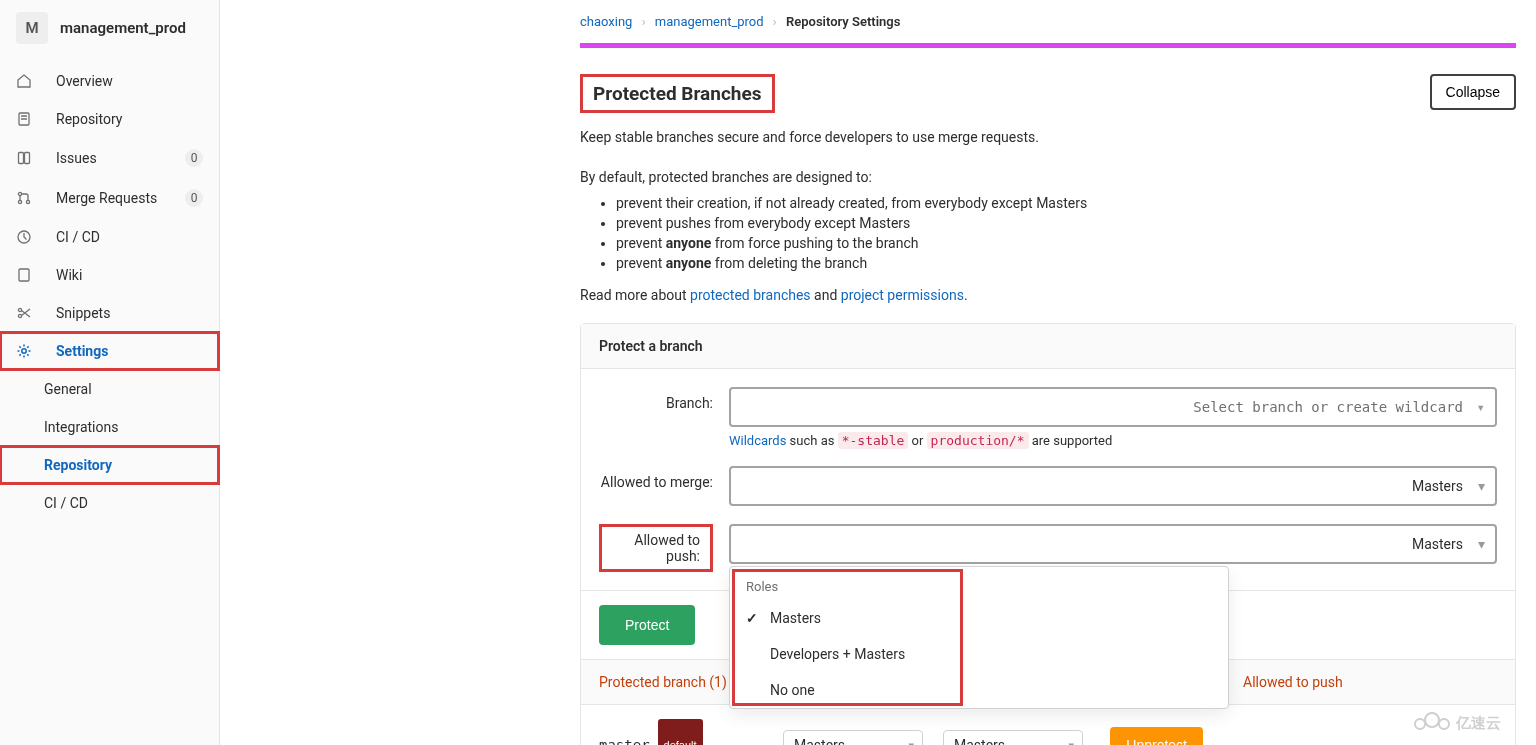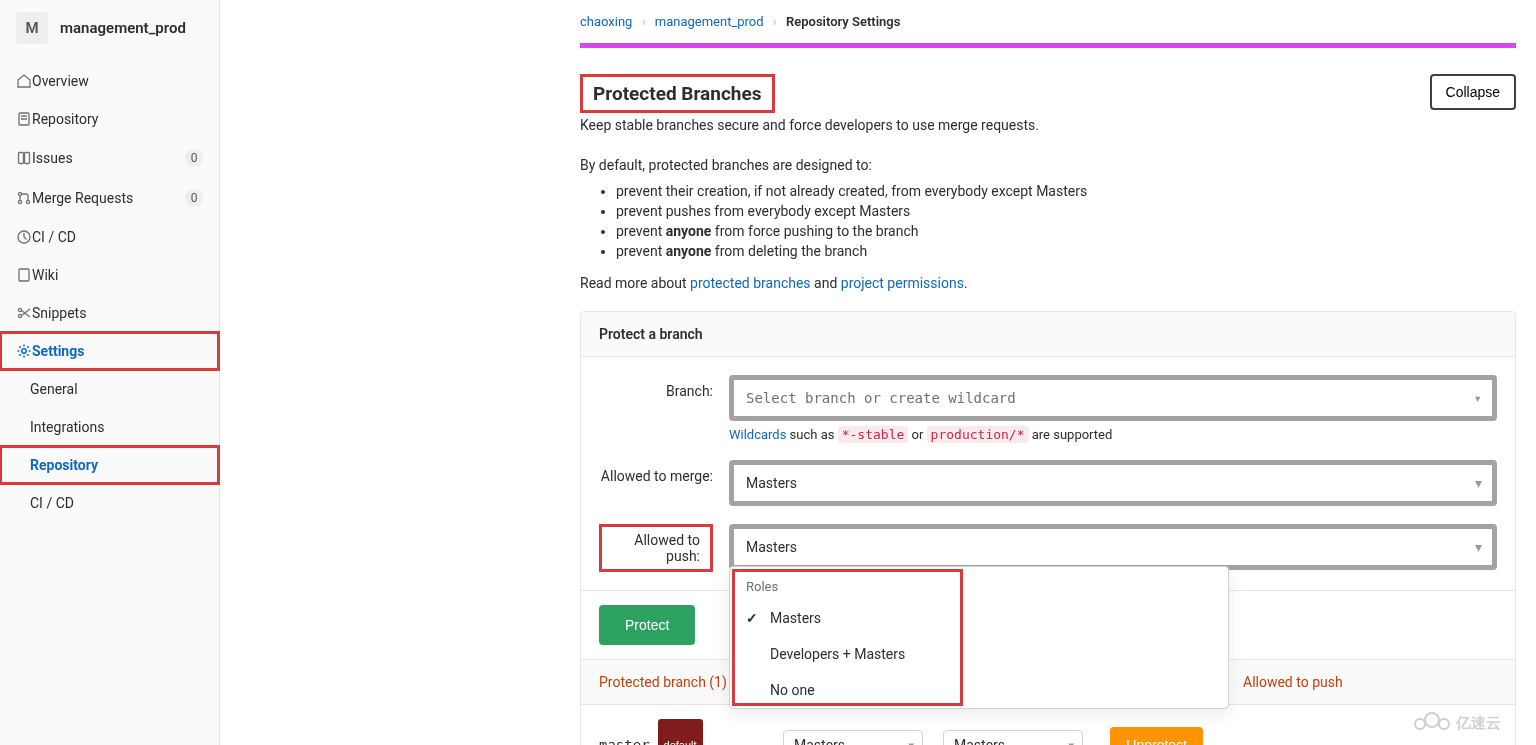--- a/index.html
+++ b/index.html
@@ -5,58 +5,58 @@
 * { box-sizing: border-box; margin: 0; padding: 0; }
 body { font-family: -apple-system, BlinkMacSystemFont, "Segoe UI", Roboto, Helvetica, Arial, sans-serif; font-size: 14px; color: #2e2e2e; background: #fff; width: 1536px; height: 745px; overflow: hidden; position: relative; }
 a { color: #1068bf; text-decoration: none; }
 
 
 .sidebar { position: absolute; left: 0; top: 0; width: 220px; height: 100%; background: #fafafa; border-right: 1px solid #e5e5e5; }
 .proj-header { display: flex; align-items: center; gap: 12px; padding: 12px 16px; }
 .proj-avatar { width: 32px; height: 32px; border-radius: 4px; background: #eee; color: #555; display: flex; align-items: center; justify-content: center; font-weight: 600; font-size: 15px; }
 .proj-name { font-size: 15px; font-weight: 600; color: #2e2e2e; }
 .nav { padding-top: 6px; }
-.nav-item { display: flex; align-items: center; padding: 11px 16px; gap: 0; color: #2e2e2e; cursor: pointer; }
+.nav-item { display: flex; align-items: center; padding: 11px 16px; gap: 24px; color: #2e2e2e; cursor: pointer; }
 .nav-item.active { font-weight: 700; color: #1068bf; }
 .nav-icon { width: 16px; height: 16px; display: inline-flex; align-items: center; justify-content: center; color: #707070; flex-shrink: 0; }
 .nav-item.active .nav-icon { color: #1068bf; }
 .nav-badge { margin-left: auto; background: #eee; color: #555; border-radius: 9px; font-size: 12px; min-width: 18px; height: 18px; display: inline-flex; align-items: center; justify-content: center; padding: 0 5px; }
-.nav-sub .nav-item { padding-left: 30px; }
+.nav-sub .nav-item { padding-left: 44px; }
 
 
 .hl { outline: 3px solid #d83b3b; outline-offset: -2px; }
 .hl-box { border: 3px solid #d83b3b; position: absolute; pointer-events: none; }
 
 
 .main { position: absolute; left: 220px; top: 0; right: 0; bottom: 0; padding: 0 20px 20px 360px; overflow: visible; }
 .breadcrumbs { padding: 14px 0; font-size: 13px; color: #707070; border-bottom: 5px solid #d946ef; }
 .breadcrumbs .sep { margin: 0 6px; color: #bbb; }
 .breadcrumbs .current { font-weight: 600; color: #2e2e2e; }
 
 .section-head { display: flex; justify-content: space-between; align-items: flex-start; margin-top: 26px; }
 .section-title { font-size: 19px; font-weight: 700; padding: 6px 8px 6px 0; display: inline-block; }
-.desc { margin-top: 4px; color: #2e2e2e; }
+.desc { margin-top: 16px; color: #2e2e2e; }
 .para { margin-top: 24px; }
 .bullets { margin: 10px 0 0 36px; }
 .bullets li { margin: 4px 0; }
 .read-more { margin-top: 16px; }
 
 .btn { display: inline-flex; align-items: center; justify-content: center; border: 2px solid #404040; background: #fff; border-radius: 4px; padding: 8px 14px; cursor: pointer; font-size: 14px; }
 .btn-success { background: #2da160; border-color: #2da160; color: #fff; padding: 10px 24px; font-size: 14px; }
 .btn-warn { background: #fc9403; border-color: #fc9403; color: #fff; }
 
 .panel { border: 1px solid #e5e5e5; border-radius: 4px; margin-top: 20px; }
 .panel-head { padding: 14px 18px; font-weight: 600; border-bottom: 1px solid #e5e5e5; background: #fafafa; }
 .panel-body { padding: 18px; }
 
 .form-row { display: flex; align-items: flex-start; margin-bottom: 18px; }
 .form-label { width: 130px; text-align: right; padding-right: 16px; padding-top: 8px; color: #2e2e2e; }
 .form-field { flex: 1; position: relative; }
 
-.select { width: 100%; border: 5px solid #a3a3a3; border-radius: 4px; padding: 10px 32px 10px 12px; background: #fff; cursor: pointer; position: relative; color: #2e2e2e; }
+.select { width: 100%; border: 2px solid #a3a3a3; border-radius: 4px; padding: 10px 32px 10px 12px; background: #fff; cursor: pointer; position: relative; color: #2e2e2e; text-align: right; }
 .select.mono { font-family: ui-monospace, SFMono-Regular, Menlo, monospace; color: #707070; }
 .select .chev { position: absolute; right: 10px; top: 50%; transform: translateY(-50%); color: #999; }
 
 .hint { margin-top: 6px; font-size: 13px; }
 .hint .code { font-family: ui-monospace, SFMono-Regular, Menlo, monospace; color: #c7254e; background: #fbeaec; padding: 1px 4px; border-radius: 3px; }
 
 .dropdown { position: absolute; top: 42px; left: 0; width: 500px; background: #fff; border: 1px solid #d1d1d1; border-radius: 4px; box-shadow: 0 6px 18px rgba(0,0,0,0.08); z-index: 100; }
 .dropdown-inner { padding: 0; }
 .dd-group-label { font-size: 13px; color: #707070; padding: 12px 16px 6px; }
 .dd-option { padding: 10px 16px 10px 40px; cursor: pointer; position: relative; }

